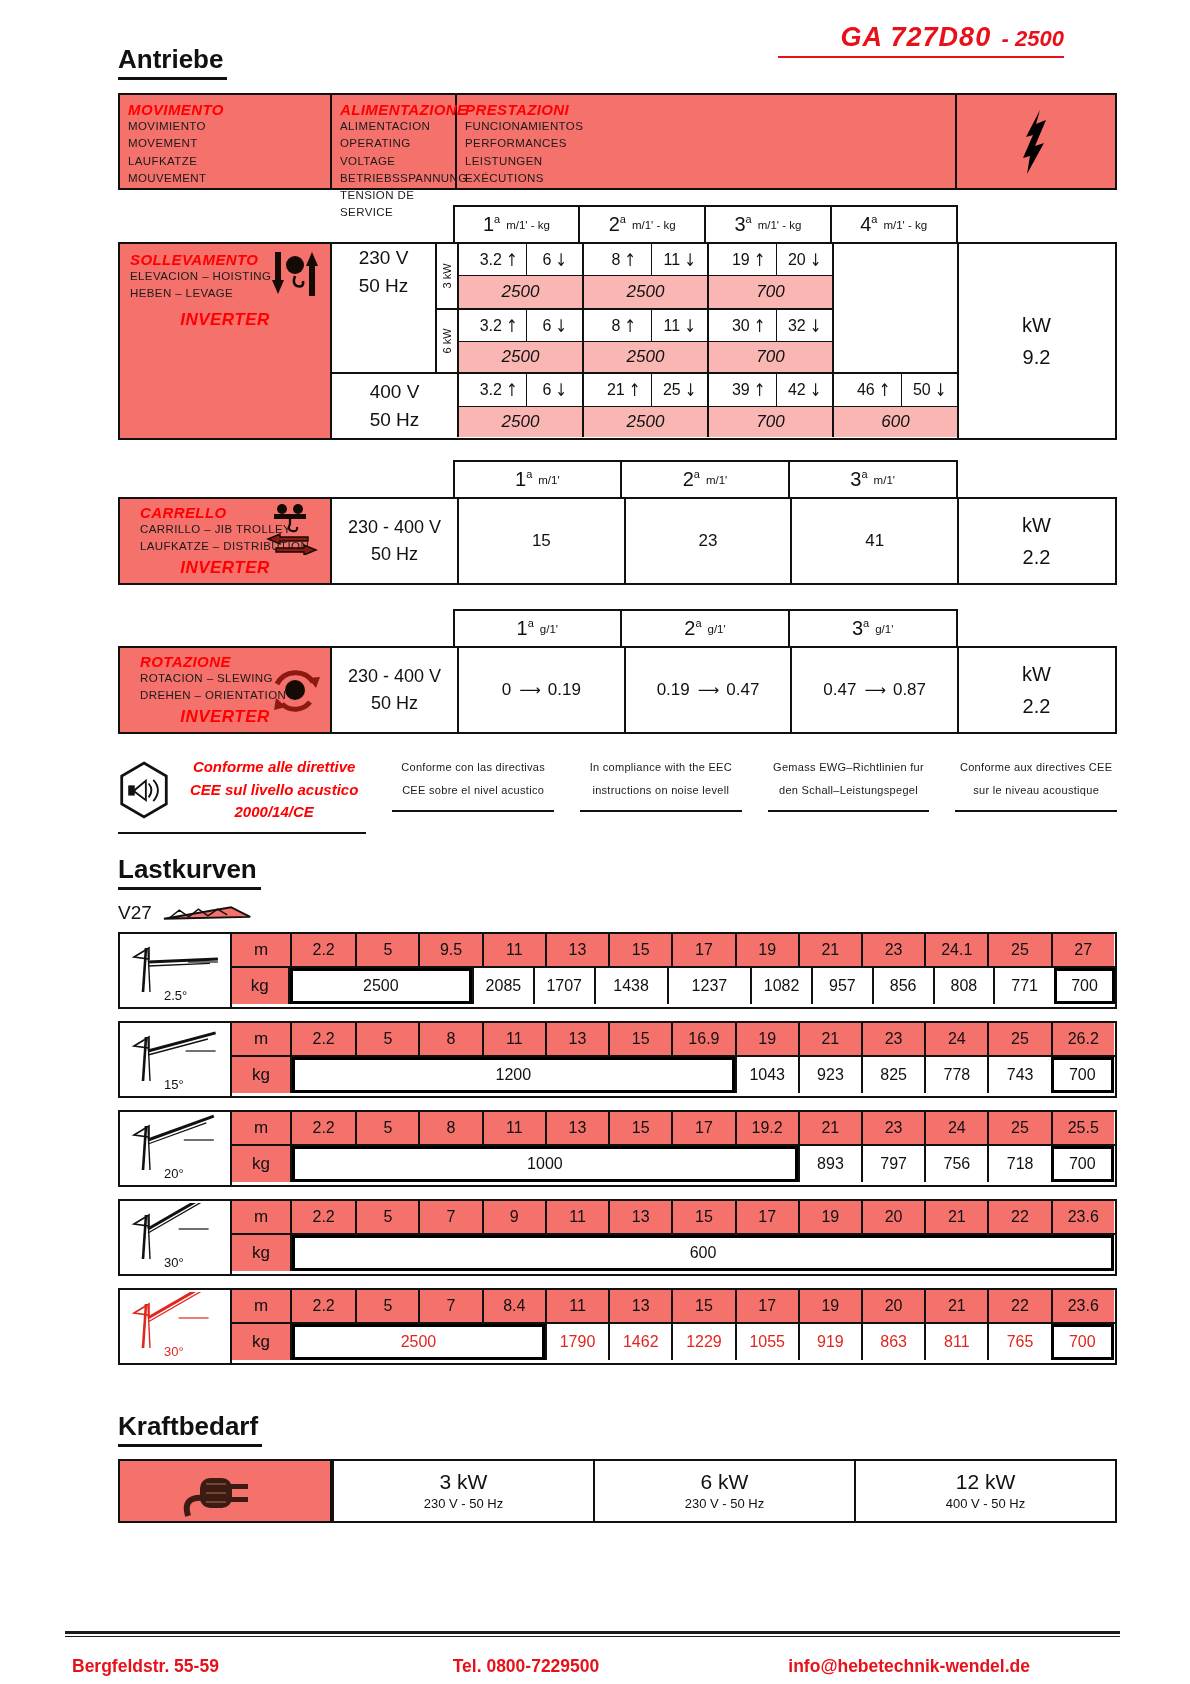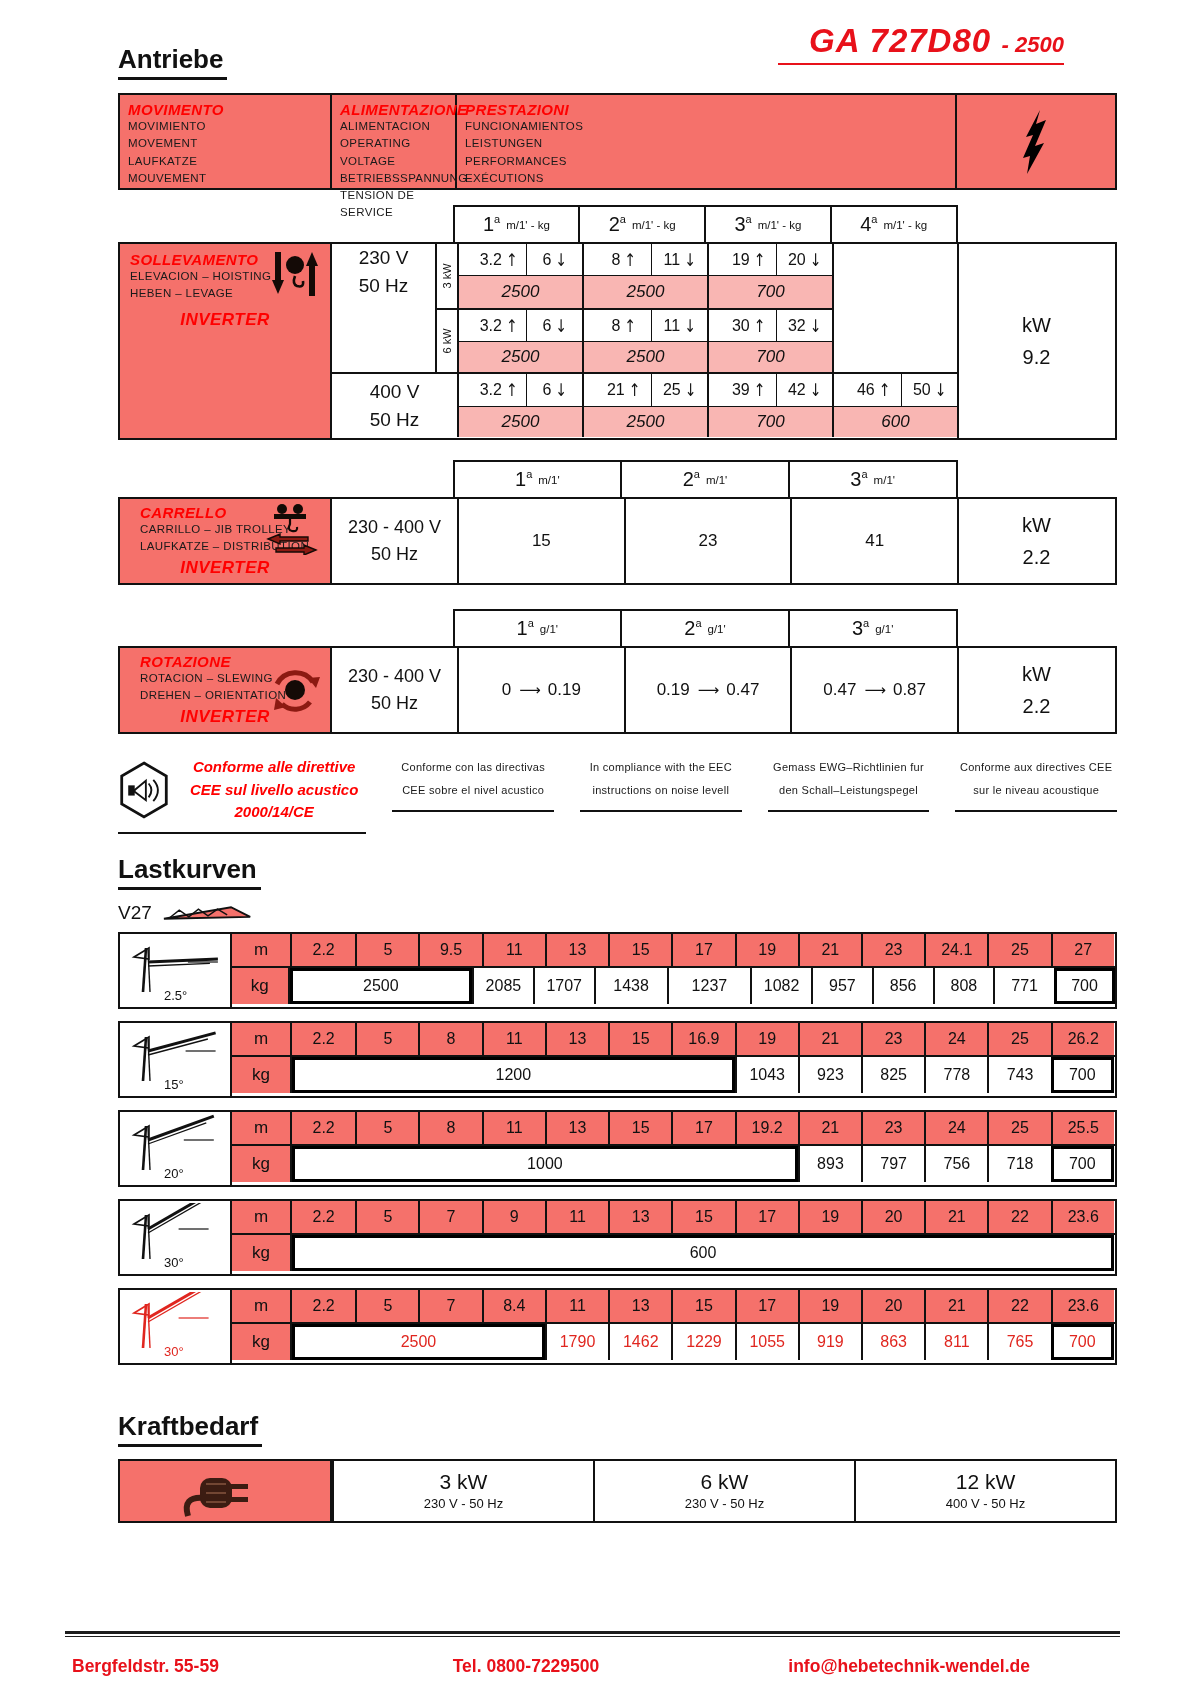--- a/index.html
+++ b/index.html
@@ -7,21 +7,21 @@
   body {
     width:1190px; height:1684px; position:relative;
     font-family:"Liberation Sans", sans-serif; color:#111;
     overflow:hidden;
   }
   .content { position:relative; margin-left:118px; width:999px; }
 
   
   .brand { position:absolute; top:22px; right:126px; text-align:right; color:#e8111a; }
   .brand-line { font-style:italic; font-weight:bold; white-space:nowrap; }
-  .brand-model { font-size:33px; letter-spacing:1px;font-style:italic; }
+  .brand-model { font-size:27px; letter-spacing:1px;font-style:italic; }
   .brand-suffix { font-size:22px; margin-left:6px; }
   .brand-rule { margin-top:3px; border-bottom:2.5px solid #e8111a; width:286px; }
 
   
   .h-title { font-size:26px; font-weight:bold; color:#111; display:inline-block;
              border-bottom:3px solid #111; padding:0 4px 2px 0; }
   #antriebe-title { margin-top:44px; }
   #lastkurven-title { margin-top:20px; }
   #kraftbedarf-title { margin-top:34px; }
 
@@ -180,22 +180,22 @@
     <div class="head-cell hc-alim">
       <div class="red-title">ALIMENTAZIONE</div>
       <div class="head-line">ALIMENTACION</div>
       <div class="head-line">OPERATING VOLTAGE</div>
       <div class="head-line">BETRIEBSSPANNUNG</div>
       <div class="head-line">TENSION DE SERVICE</div>
     </div>
     <div class="head-cell hc-prest">
       <div class="red-title">PRESTAZIONI</div>
       <div class="head-line">FUNCIONAMIENTOS</div>
+      <div class="head-line">PERFORMANCES</div>
       <div class="head-line">LEISTUNGEN</div>
-      <div class="head-line">PERFORMANCES</div>
       <div class="head-line">EXÉCUTIONS</div>
     </div>
     <div class="head-cell hc-bolt last">
       <svg width="36" height="66" viewBox="0 0 36 66">
         <polygon points="22,0 8,27 15,25 5,48 12,46 9,64 26,33 17,36 28,10 18,14" fill="#000"></polygon>
       </svg>
     </div>
   </div>
 
   

